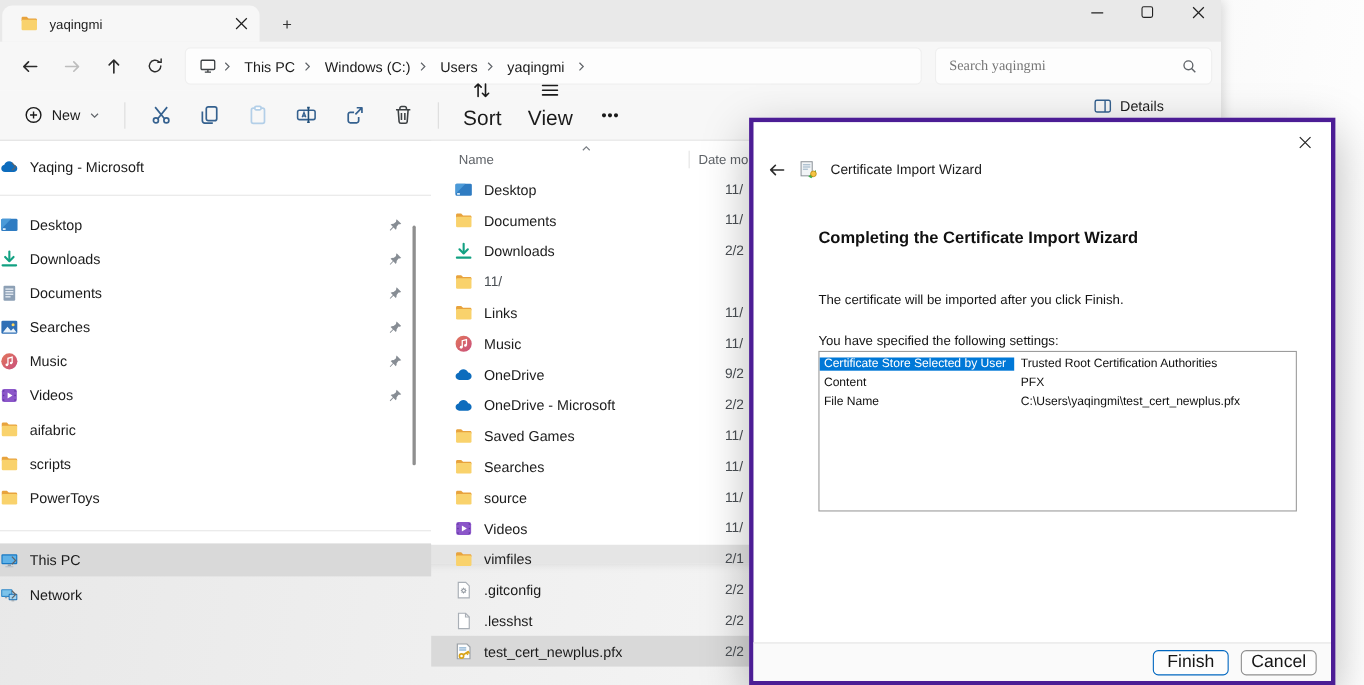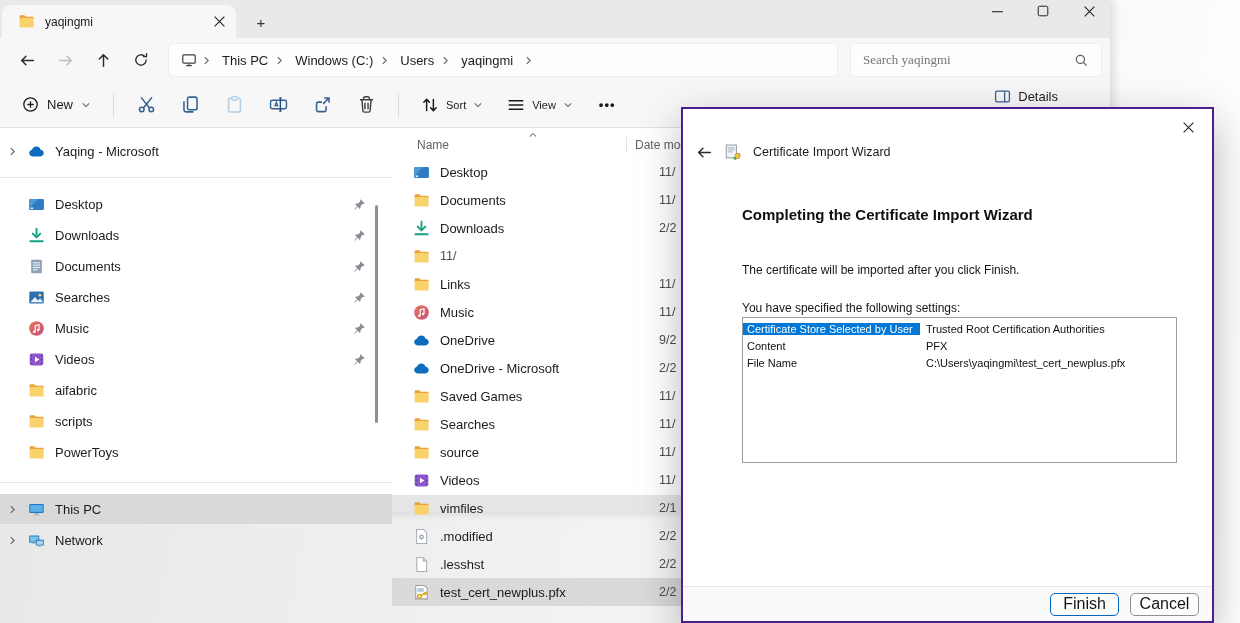--- a/index.html
+++ b/index.html
@@ -34,30 +34,30 @@
     border-radius:5px; display:flex; align-items:center; padding:0 12px; }
   .search-input { flex:1; border:none; outline:none; background:transparent; font-size:13px;
     font-family:Liberation Serif, serif; color:#1b1b1b; }
   .search-input::placeholder { color:#767676; }
 
   .toolbar { height:46px; background:#f7f7f7; border-bottom:1px solid #e2e2e2;
     display:flex; align-items:center; padding:0 10px; flex:none; position:relative; }
   .tb-new { display:flex; align-items:center; gap:8px; padding:0 12px; font-size:13px; color:#1b1b1b; }
   .tb-sep { width:1px; height:24px; background:#dcdcdc; margin:0 10px; }
   .tb-icon { width:44px; height:36px; display:flex; align-items:center; justify-content:center; border-radius:4px; }
-  .tb-group { display:flex; align-items:center; gap:7px; padding:0 12px; font-size:11px; color:#1b1b1b; }
+  .tb-group { display:flex; align-items:center; gap:7px; padding:0 12px; font-size:19px; color:#1b1b1b;flex-direction:column; }
   .tb-more { padding:0 14px; font-size:13px; color:#1b1b1b; letter-spacing:1px; font-weight:bold; }
   .tb-details { position:absolute; right:52px; top:6px; display:flex; align-items:center; gap:7px; font-size:13px; color:#1b1b1b; }
 
   .main { flex:1; display:flex; min-height:0; }
 
   
   .sidebar { width:392px; flex:none; position:relative; padding-top:7px; }
   .sb-item { height:30px; margin:1px 0; display:flex; align-items:center; gap:10px;
-    padding-left:28px; position:relative; font-size:13px; color:#1b1b1b; }
+    position:relative; font-size:13px; color:#1b1b1b; }
   .sb-item .chev { position:absolute; left:7px; visibility:hidden; }
   .sb-item.has-chevron .chev { visibility:visible; }
   .sb-item .pin { position:absolute; right:26px; visibility:hidden; }
   .sb-item.pinned .pin { visibility:visible; }
   .sb-item.selected { background:#d9d9d9; }
   .sb-sep { height:1px; background:#e6e6e6; margin:11px 0; }
   .sb-sep.lower { margin-top:15px; }
   .sb-scroll { position:absolute; right:14px; top:77px; width:3px; height:218px; background:#8f8f8f; border-radius:2px; }
 
   
@@ -73,21 +73,21 @@
   .fl-date { font-size:12.5px; color:#4a4f54; white-space:nowrap; }
   .fl-row.selected { background:#d9d9d9; }
 
   .statusbar { height:17px; flex:none; display:flex; align-items:center; gap:10px;
     padding-left:10px; font-size:11.5px; color:#3b3b3b; background:#e5e5e5; }
   .st-sep-v { width:1px; height:12px; background:#cfcfcf; }
   .sel-group { display:flex; gap:6px; }
 
   
   #wizard { position:absolute; left:681px; top:107px; width:533px; height:516px;
-    background:#fff; border:2px solid #4c1d95; box-shadow:0 14px 40px rgba(0,0,0,.28); z-index:10; }
+    background:#fff; border:4px solid #4c1d95; box-shadow:0 14px 40px rgba(0,0,0,.28); z-index:10; }
   .dlg-close { position:absolute; top:7px; right:11px; width:26px; height:22px;
     display:flex; align-items:center; justify-content:center; }
   .dlg-header { position:absolute; top:34px; left:13px; display:flex; align-items:center; gap:11px; }
   .dlg-title { font-size:12.5px; color:#1b1b1b; }
   .dlg-heading { position:absolute; left:59px; top:97px; font-size:15px; font-weight:bold; color:#101010; }
   .dlg-body { position:absolute; left:59px; top:154px; font-size:12px; color:#151515; }
   .dlg-settings-label { position:absolute; left:59px; top:192px; font-size:12px; color:#151515; }
   .settings-table { position:absolute; left:59px; top:208px; width:435px; height:146px;
     border:1px solid #9c9c9c; background:#fff; padding-top:2px; overflow:hidden; }
   .st-row { display:grid; grid-template-columns:177px 1fr; height:17px; align-items:center; font-size:11px; color:#101010; }
@@ -705,21 +705,21 @@
             <span class="fl-date">2/1</span>
           </div>
           <div class="fl-row">
             <i class="ico">
               <svg width="17" height="17" viewBox="0 0 16 16">
                 <path d="M3.4 1.4h6.4l3 3v10.2H3.4z" fill="#fff" stroke="#a9afb6"></path>
                 <path d="M8 5.6l.6 1.2 1.3-.3-.3 1.3 1.2.6-1.2.6.3 1.3-1.3-.3L8 11.2l-.6-1.2-1.3.3.3-1.3-1.2-.6 1.2-.6-.3-1.3 1.3.3z" fill="#8d949c"></path>
                 <circle cx="8" cy="8.4" r="1" fill="#fff"></circle>
               </svg>
             </i>
-            <span class="fl-name">.modified</span>
+            <span class="fl-name">.gitconfig</span>
             <span class="fl-date">2/2</span>
           </div>
           <div class="fl-row">
             <i class="ico">
               <svg width="17" height="17" viewBox="0 0 16 16">
                 <path d="M3.6 1.4h6l3.2 3.2v10H3.6z" fill="#fff" stroke="#a9afb6"></path>
                 <path d="M9.6 1.4v3.2h3.2" fill="none" stroke="#a9afb6"></path>
               </svg>
             </i>
             <span class="fl-name">.lesshst</span>

